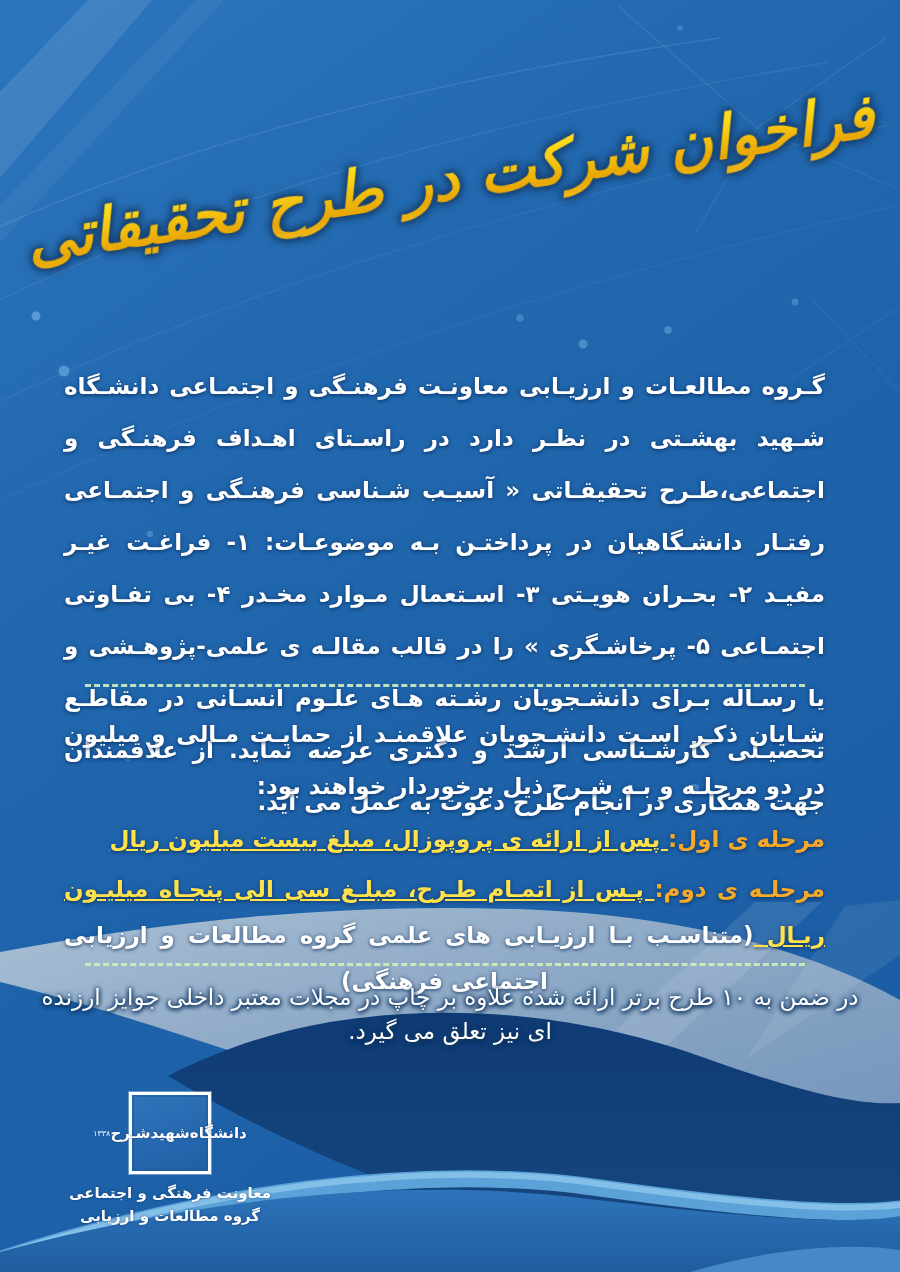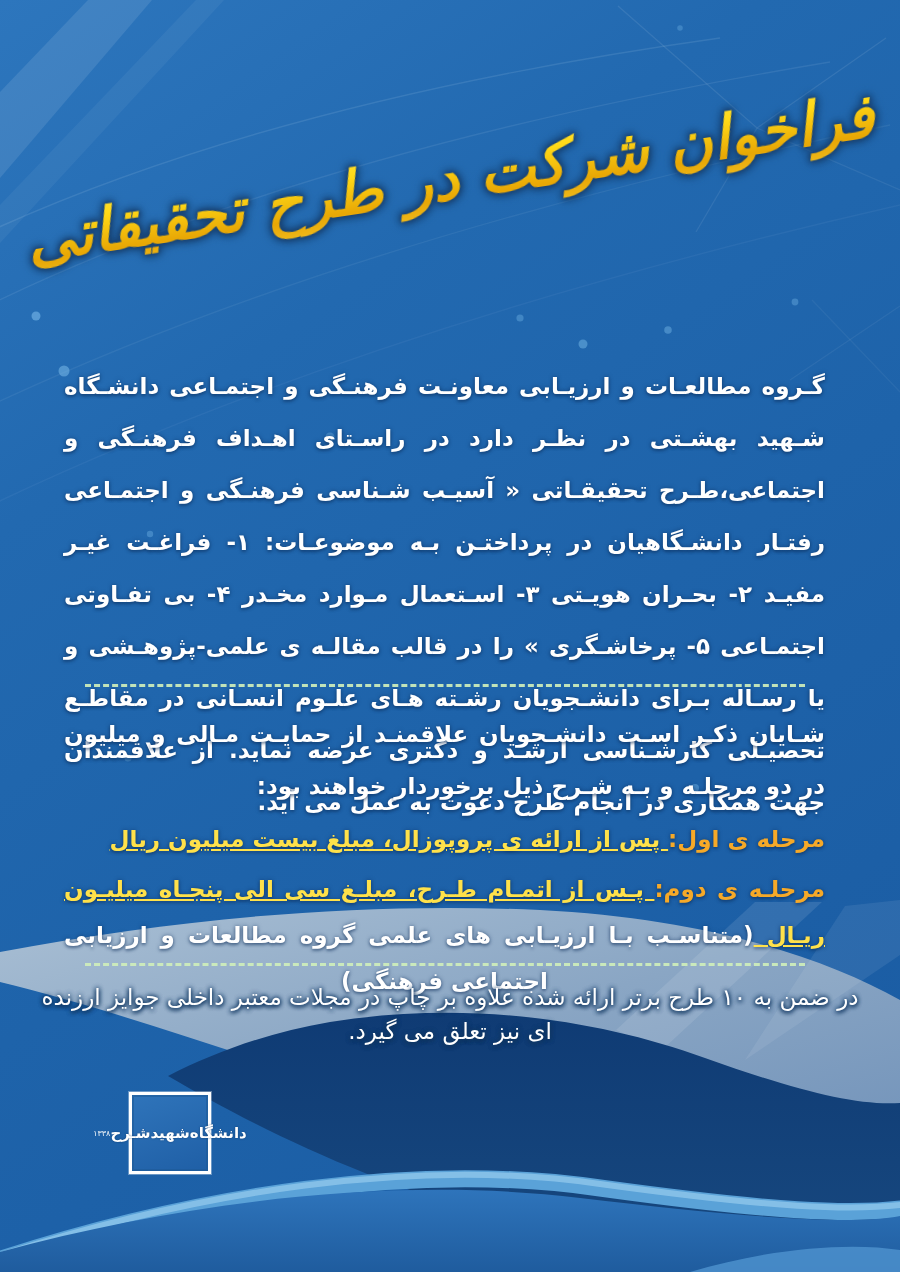--- a/index.html
+++ b/index.html
@@ -150,13 +150,17 @@
 
 <div class="footer-note">در ضمن به ۱۰ طرح برتر ارائه شده علاوه بر چاپ در مجلات معتبر داخلی جوایز ارزنده ای نیز تعلق می گیرد.</div>
 
 <div class="logo-wrap">
   <div class="logo-box">
     <div class="l">دانشگاه</div>
     <div class="l">شهید</div>
     <div class="l">شـرح</div>
     <div class="yr">۱۳۳۸</div>
   </div>
+  <div class="logo-captions">
+    <div>معاونت فرهنگی و اجتماعی</div>
+    <div>گروه مطالعات و ارزیابی</div>
+  </div>
 </div>
 
 </body></html>

